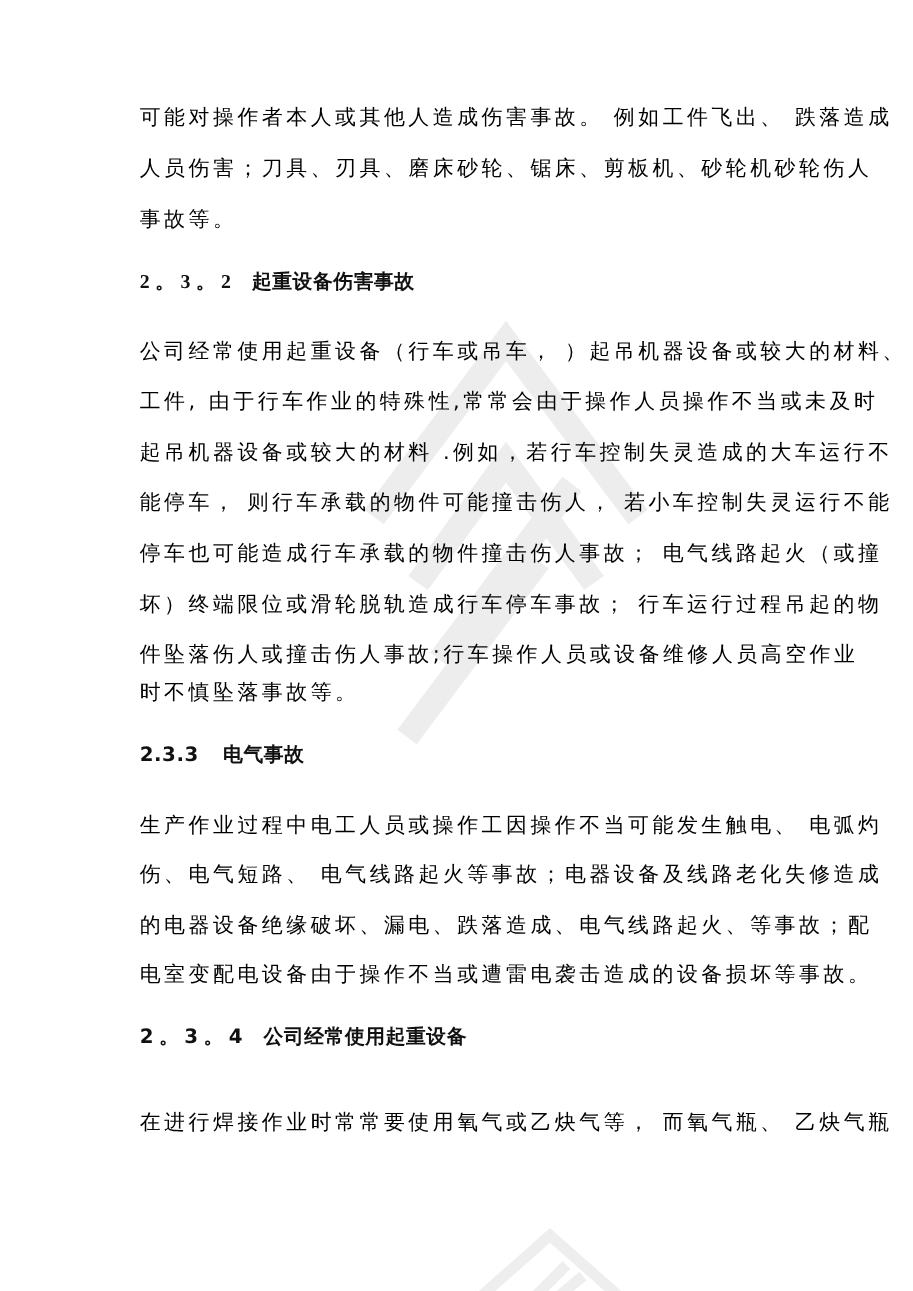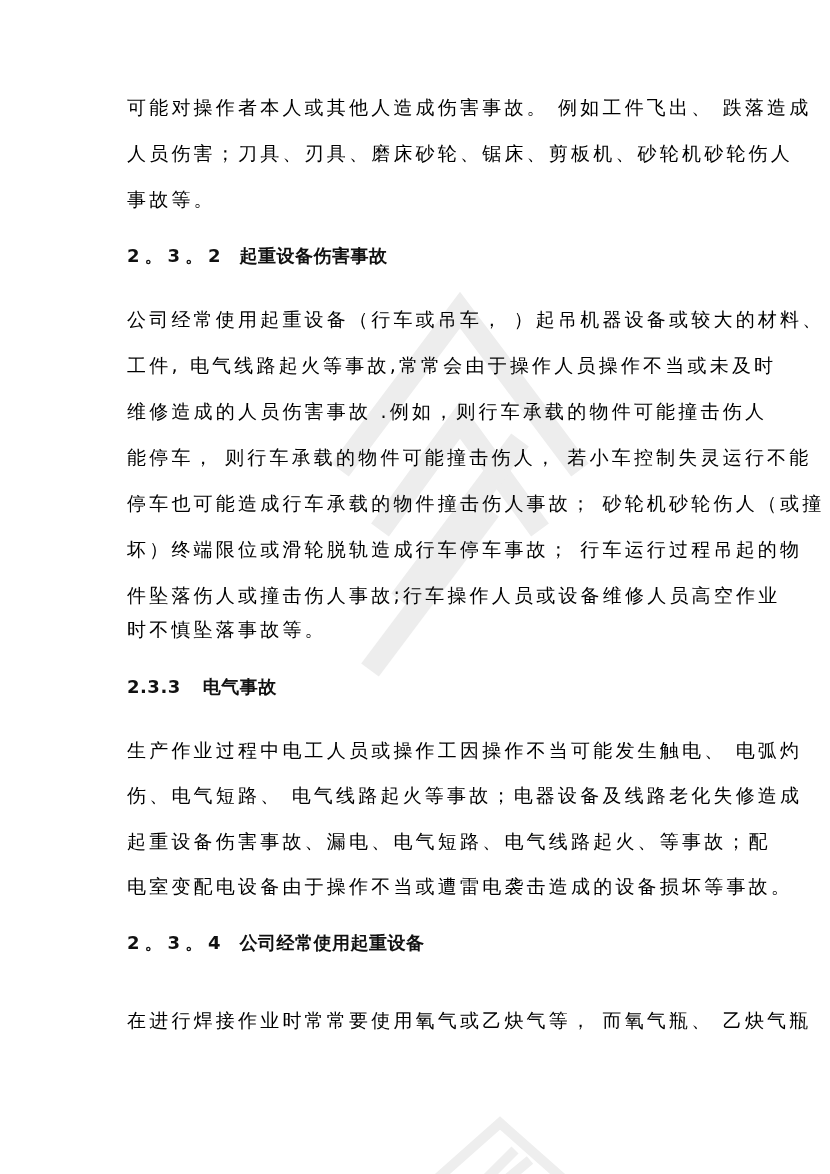--- a/index.html
+++ b/index.html
@@ -72,40 +72,40 @@
     <line x1="80" y1="70" x2="110" y2="45"></line>
   </g>
 </svg>
 
 <div class="page">
 
   <div class="line" style="top:95px;">可能对操作者本人或其他人造成伤害事故。 例如工件飞出、 跌落造成</div>
   <div class="line" style="top:141px;">人员伤害；刀具、刃具、磨床砂轮、锯床、剪板机、砂轮机砂轮伤人</div>
   <div class="line" style="top:187px;">事故等。</div>
 
-  <div class="heading" style="top:244px;">
+  <div class="heading" style="top:244px;font-family:Liberation Serif, serif;">
     <span class="num spaced">2。3。2</span><span>起重设备伤害事故</span>
   </div>
 
   <div class="line" style="top:307px;">公司经常使用起重设备（行车或吊车，  ）起吊机器设备或较大的材料、</div>
-  <div class="line" style="top:353px;">工件, 电气线路起火等事故,常常会由于操作人员操作不当或未及时</div>
-  <div class="line" style="top:399px;">维修造成的人员伤害事故 .例如，则行车承载的物件可能撞击伤人</div>
+  <div class="line" style="top:353px;">工件, 由于行车作业的特殊性,常常会由于操作人员操作不当或未及时</div>
+  <div class="line" style="top:399px;">起吊机器设备或较大的材料 .例如，若行车控制失灵造成的大车运行不</div>
   <div class="line" style="top:445px;">能停车，  则行车承载的物件可能撞击伤人，  若小车控制失灵运行不能</div>
-  <div class="line" style="top:491px;">停车也可能造成行车承载的物件撞击伤人事故；  砂轮机砂轮伤人（或撞</div>
+  <div class="line" style="top:491px;">停车也可能造成行车承载的物件撞击伤人事故；  电气线路起火（或撞</div>
   <div class="line" style="top:537px;text-align:right;">坏）终端限位或滑轮脱轨造成行车停车事故；  行车运行过程吊起的物</div>
   <div class="line" style="top:583px;">件坠落伤人或撞击伤人事故;行车操作人员或设备维修人员高空作业</div>
   <div class="line" style="top:617px;">时不慎坠落事故等。</div>
 
   <div class="heading" style="top:675px;">
     <span class="num" style="margin-right:22px;">2.3.3</span><span>电气事故</span>
   </div>
 
   <div class="line" style="top:738px;">生产作业过程中电工人员或操作工因操作不当可能发生触电、 电弧灼</div>
   <div class="line" style="top:783px;">伤、电气短路、 电气线路起火等事故；电器设备及线路老化失修造成</div>
-  <div class="line" style="top:829px;">起重设备伤害事故、漏电、电气短路、电气线路起火、等事故；配</div>
+  <div class="line" style="top:829px;">的电器设备绝缘破坏、漏电、跌落造成、电气线路起火、等事故；配</div>
   <div class="line" style="top:874px;">电室变配电设备由于操作不当或遭雷电袭击造成的设备损坏等事故。</div>
 
   <div class="heading" style="top:931px;">
     <span class="num spaced">2。3。4</span><span>公司经常使用起重设备</span>
   </div>
 
   <div class="line" style="top:1008px;">在进行焊接作业时常常要使用氧气或乙炔气等，  而氧气瓶、  乙炔气瓶</div>
 
 </div>
 

